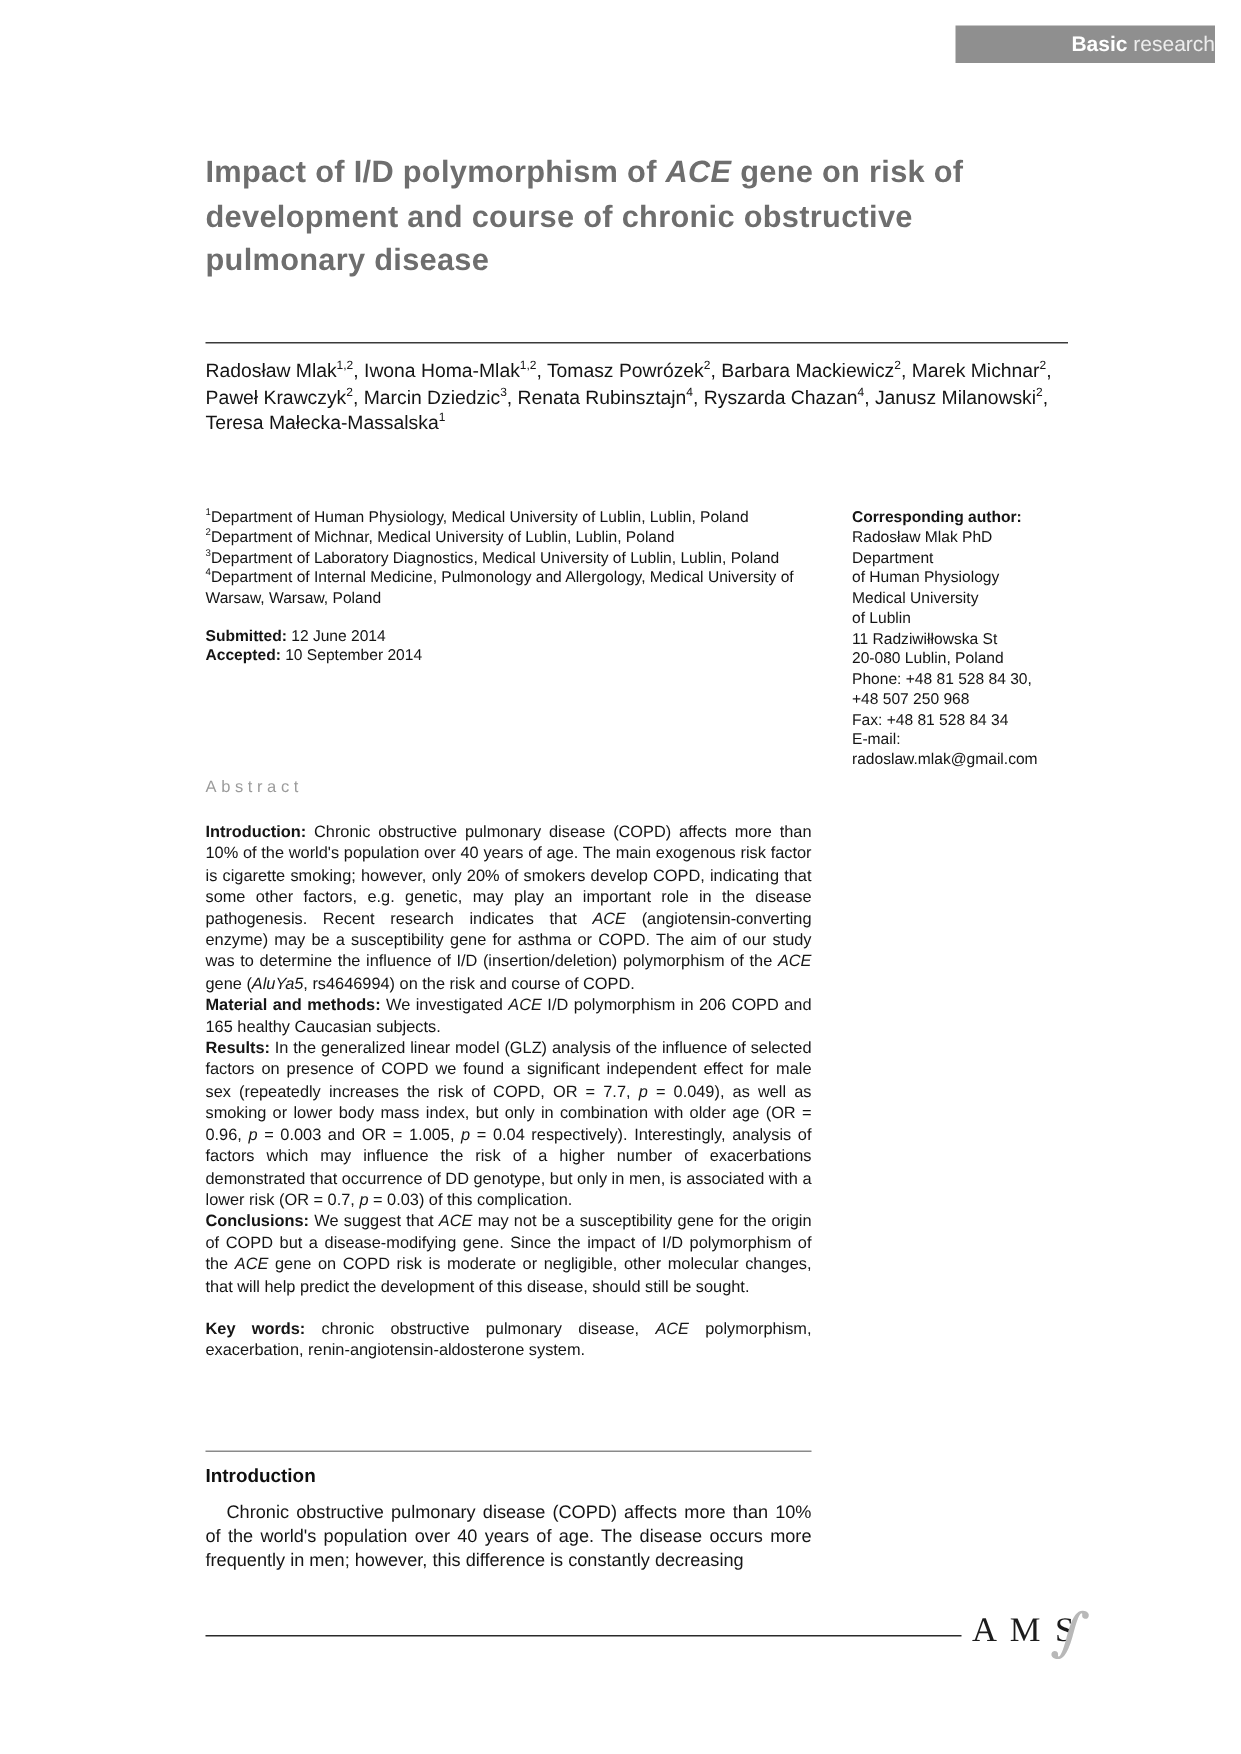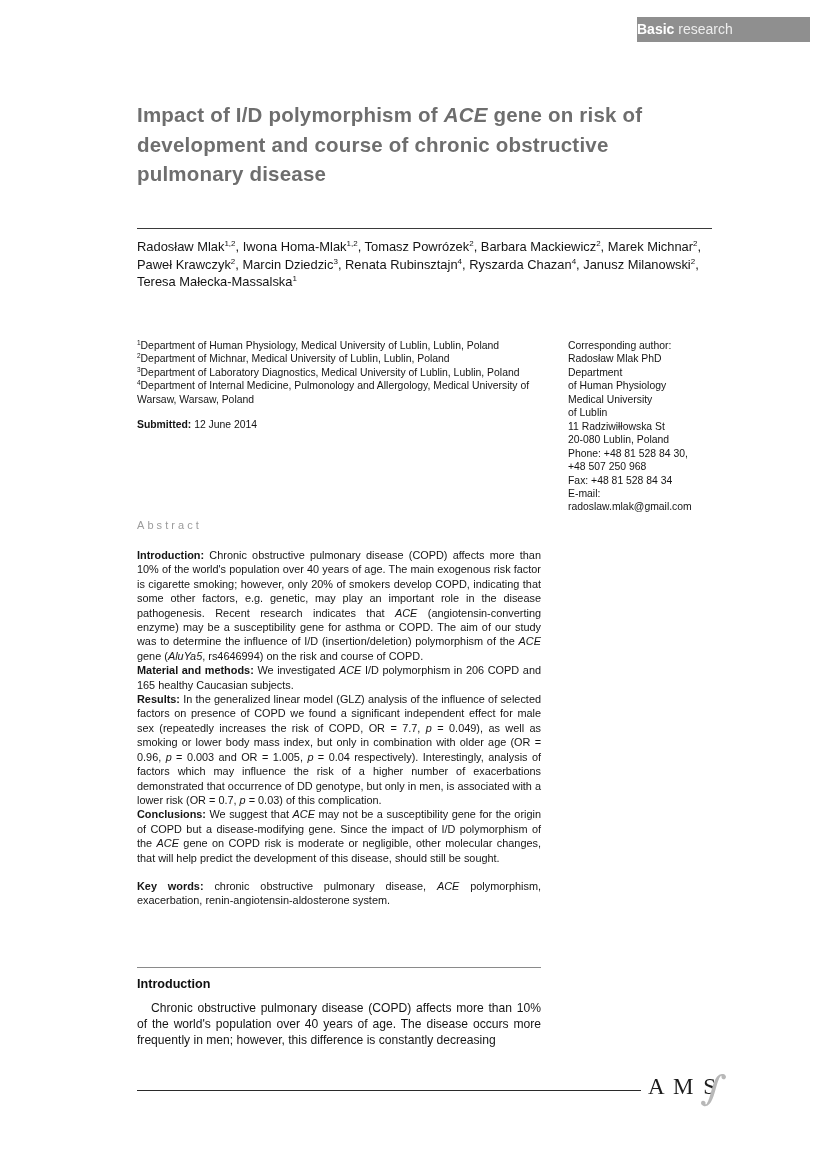--- a/index.html
+++ b/index.html
@@ -1,40 +1,40 @@
 <!DOCTYPE html>
 <html><head>
 <meta charset="utf-8">
 <style>
   * { margin: 0; padding: 0; box-sizing: border-box; }
   html, body { background: #ffffff; }
   body { font-family: "Liberation Sans", "DejaVu Sans", sans-serif; color: #1a1a1a; }
   .page { position: relative; width: 827px; height: 1169px; background: #ffffff; overflow: hidden; }
 
   .badge { position: absolute; left: 637px; top: 17px; width: 173px; height: 25px;
-           background: #8f8f8f; color: #ffffff; font-size: 14px; line-height: 25px; text-align: left; }
+           background: #8f8f8f; color: #ffffff; font-size: 14px; line-height: 25px; text-align: right; }
   .badge .badge-bold { font-weight: 700; }
   .badge .badge-light { font-weight: 400; color: #ededed; }
 
   .title { position: absolute; left: 137px; top: 100px; width: 515px;
            font-size: 20.5px; line-height: 29.5px; font-weight: 700; color: #6e6e6e; letter-spacing: 0.2px; }
 
   .rule-top { position: absolute; left: 137px; top: 228px; width: 575px; border-top: 1.4px solid #3a3a3a; }
 
   .authors { position: absolute; left: 137px; top: 238px; width: 578px;
              font-size: 12.9px; line-height: 17.6px; color: #141414; }
 
   sup { font-size: 0.62em; line-height: 0; }
 
   .small { font-size: 10.4px; line-height: 13.45px; color: #141414; }
   .affiliations { position: absolute; left: 137px; top: 339px; width: 402px; }
   .dates { position: absolute; left: 137px; top: 418px; width: 402px; }
   .citation { position: absolute; left: 137px; top: 459px; width: 402px; }
   .corresponding { position: absolute; left: 568px; top: 339px; width: 142px; }
-  .corresponding .corr-label { font-weight: 400; }
+  .corresponding .corr-label { font-weight: 700; }
 
   .abstract-heading { position: absolute; left: 137px; top: 519px;
                       font-size: 11px; letter-spacing: 0.28em; color: #9b9b9b; font-weight: 400; }
   .abstract-body { position: absolute; left: 137px; top: 548px; width: 404px;
                    font-size: 10.9px; line-height: 14.4px; text-align: justify; color: #151515; }
   .abstract-body p { margin: 0; }
   .abstract-body p.keywords { margin-top: 14px; }
 
   .rule-mid { position: absolute; left: 137px; top: 967px; width: 404px; border-top: 1px solid #8a8a8a; }
 
@@ -68,20 +68,21 @@
 
   <div class="affiliations small">
     <p><sup>1</sup><span>Department of Human Physiology, Medical University of Lublin, Lublin, Poland</span></p>
     <p><sup>2</sup><span>Department of Michnar, Medical University of Lublin, Lublin, Poland</span></p>
     <p><sup>3</sup><span>Department of Laboratory Diagnostics, Medical University of Lublin, Lublin, Poland</span></p>
     <p><sup>4</sup><span>Department of Internal Medicine, Pulmonology and Allergology, Medical University of Warsaw, Warsaw, Poland</span></p>
   </div>
 
   <div class="dates small">
     <p><span style="font-weight: 700;">Submitted:</span><span> 12 June 2014</span></p>
+    <p><span style="font-weight: 700;">Accepted:</span><span> 10 September 2014</span></p>
   </div>
 
 
   <div class="corresponding small">
     <p class="corr-label">Corresponding author:</p>
     <p>Radosław Mlak PhD</p>
     <p>Department</p>
     <p>of Human Physiology</p>
     <p>Medical University</p>
     <p>of Lublin</p>

